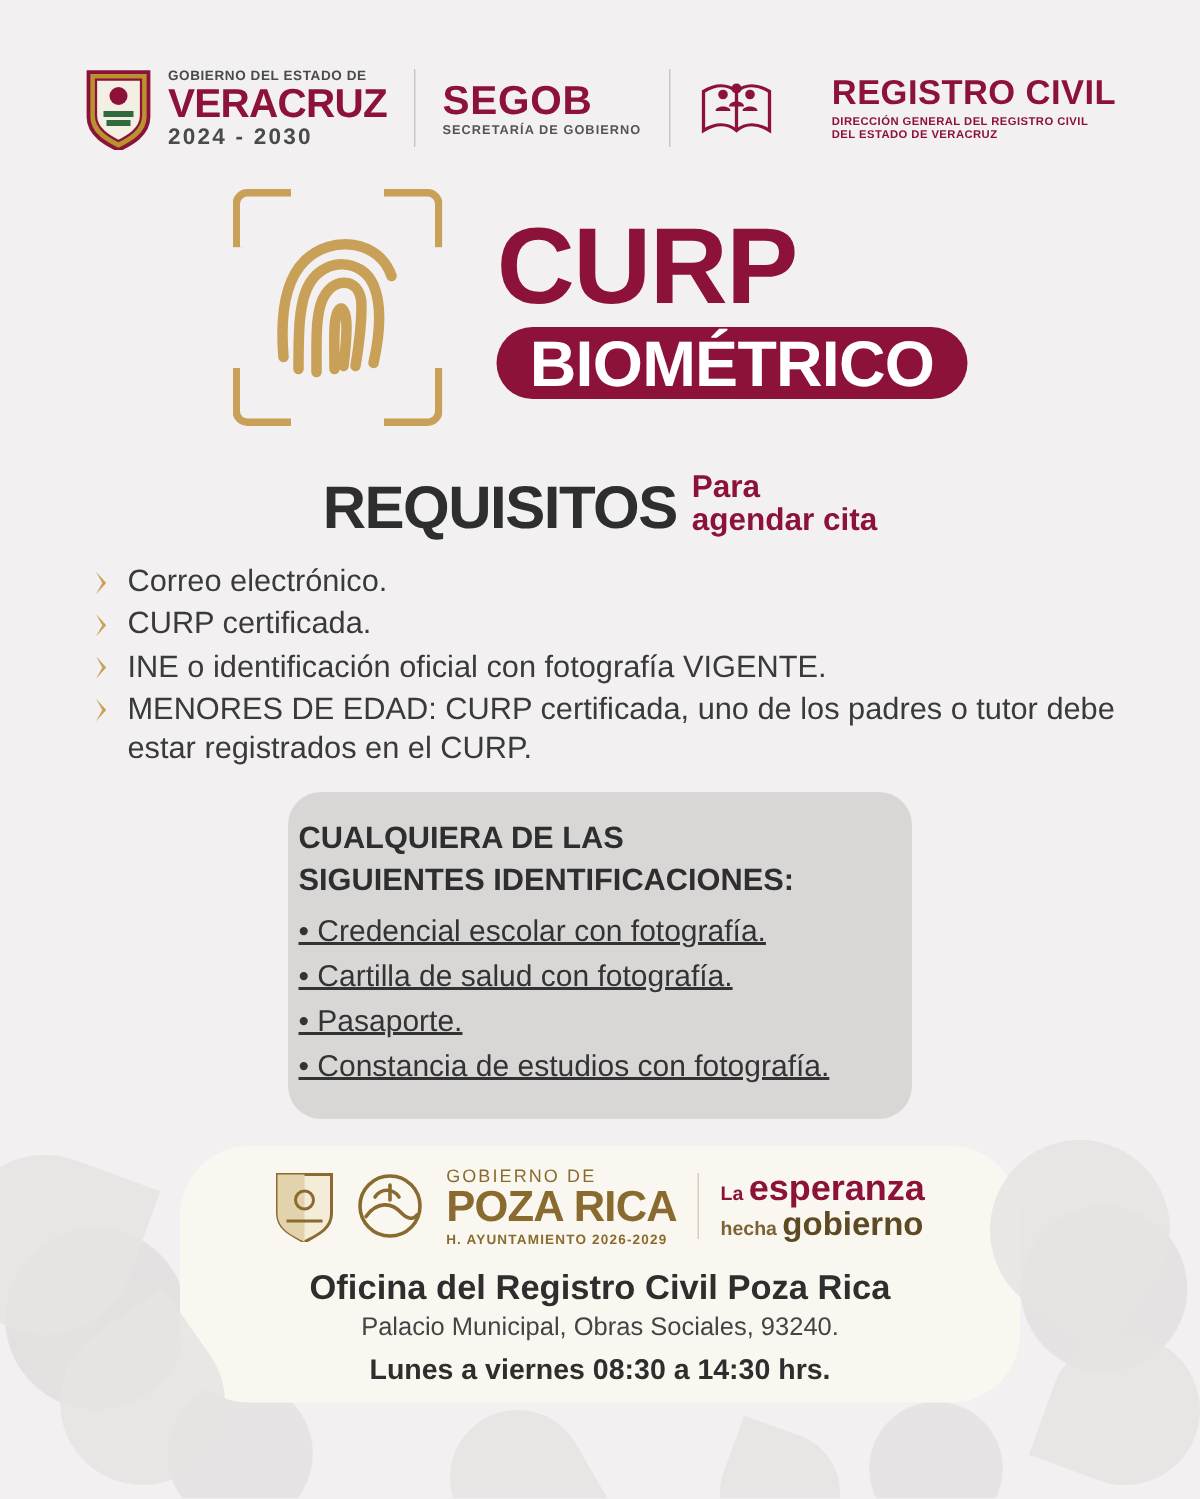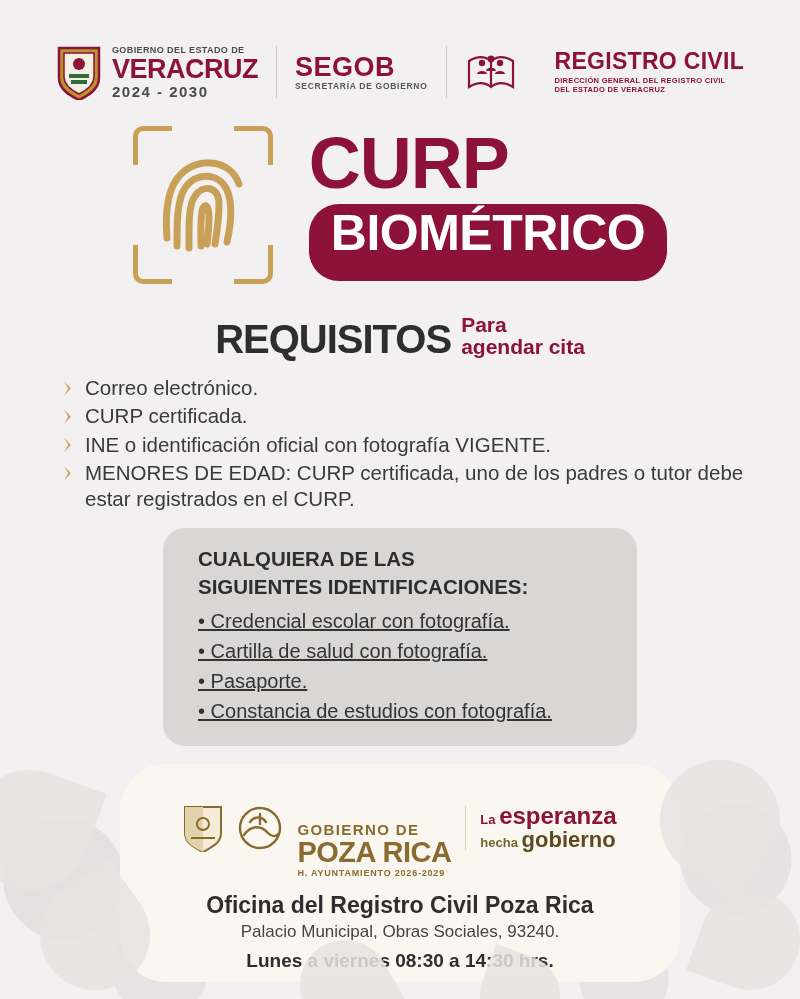--- a/index.html
+++ b/index.html
@@ -142,24 +142,24 @@
     font-size: 72px;
     font-weight: bold;
     color: #8c1239;
     letter-spacing: -1px;
     line-height: .95;
   }
   .bio-pill {
     display: inline-block;
     background: #8c1239;
     color: #ffffff;
-    font-size: 50px;
+    font-size: 43px;
     font-weight: bold;
     letter-spacing: -.5px;
-    padding: 4px 22px 23px 22px;
+    padding: 4px 22px 1px 22px;
     border-radius: 30px;
     margin-top: 6px;
     line-height: 1;
   }
 
   
   .req-head {
     display: flex;
     align-items: flex-end;
     justify-content: center;
@@ -200,24 +200,24 @@
     margin-top: 6px;
     width: 11px;
     height: 15px;
     background: #c9a057;
     clip-path: polygon(0 0, 62% 50%, 0 100%, 38% 50%);
   }
 
   
   .card {
     margin: 16px auto 0 auto;
-    width: 474px;
+    width: 416px;
     background: #d9d6d6;
     border-radius: 22px;
-    padding: 18px 22px 20px 35px;
+    padding: 18px 22px 20px 7px;
     box-sizing: border-box;
   }
   .card-title {
     font-size: 20.5px;
     font-weight: bold;
     color: #2e2e2e;
     line-height: 1.25;
     margin-bottom: 6px;
   }
   .card-line {
@@ -250,25 +250,24 @@
   .footer-logos {
     display: flex;
     align-items: center;
     justify-content: center;
     gap: 14px;
   }
   .pr-shield { width: 40px; height: 48px; }
   .pr-glyph { width: 46px; height: 46px; }
   .pr-text { text-align: left; line-height: 1; }
   .pr-top {
-    font-size: 15px;
-    font-weight: bold;
+    font-size: 12px;
+    font-weight: normal;
     color: #8a6b2f;
     letter-spacing: 1.4px;
-    margin-top: 44px;
   }
   .pr-mid {
     font-size: 29px;
     font-weight: bold;
     color: #8a6b2f;
     letter-spacing: -.5px;
     margin-top: 1px;
   }
   .pr-bot {
     font-size: 9px;

